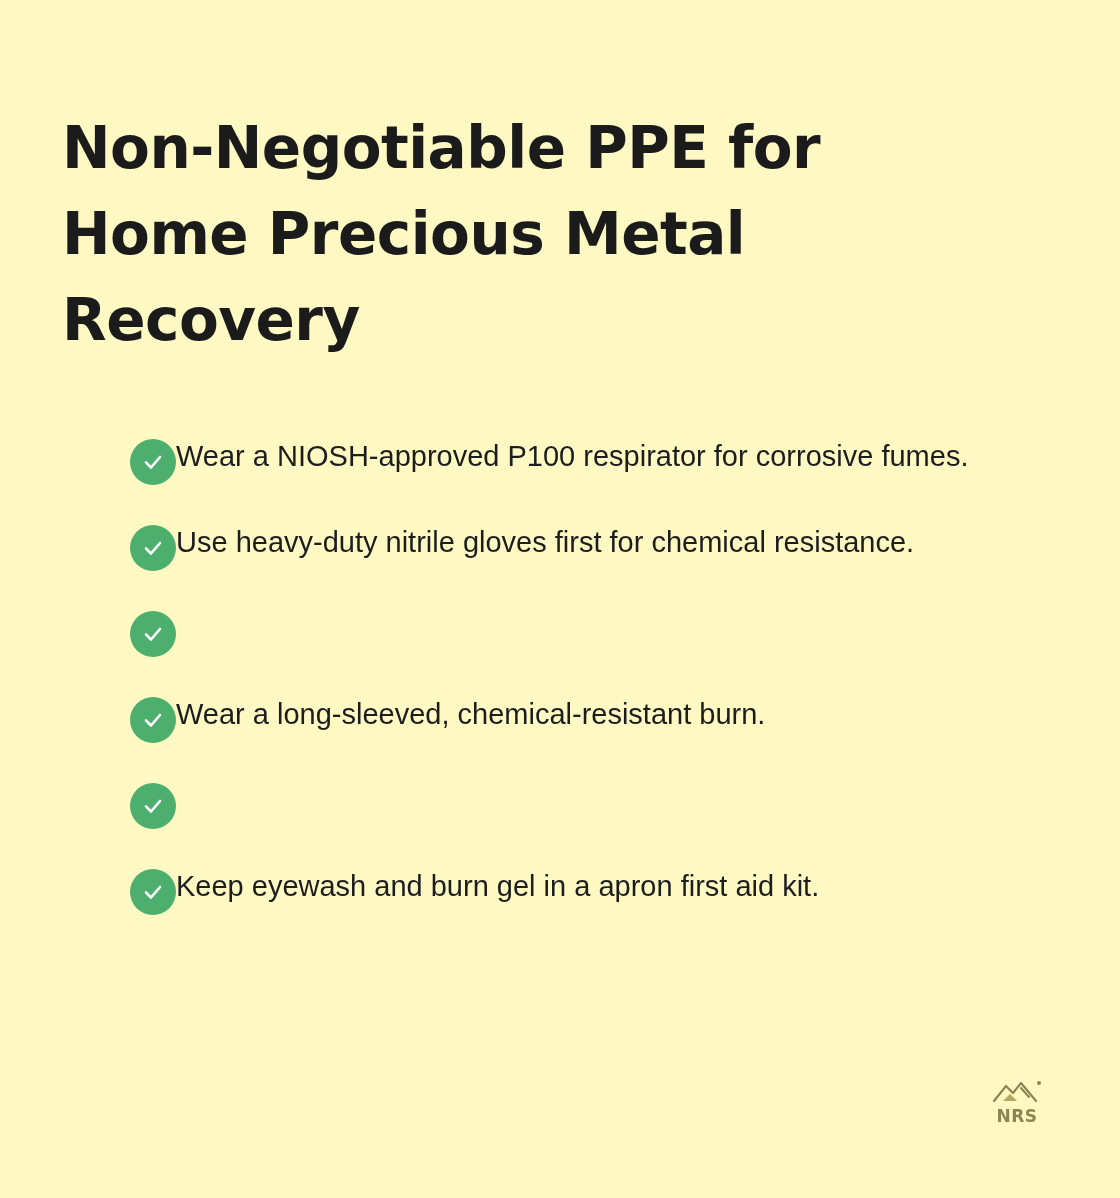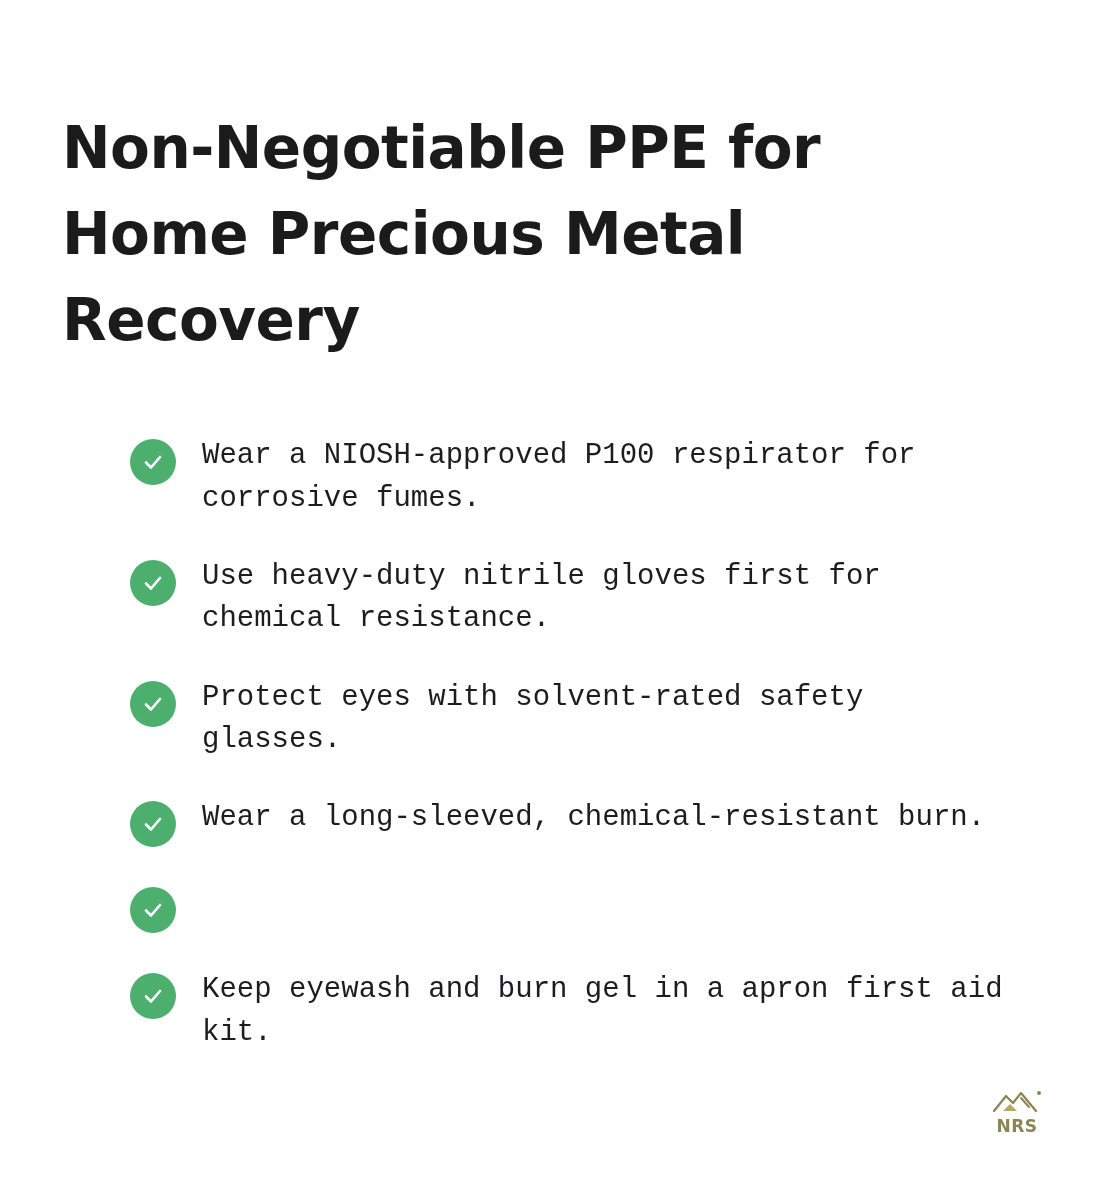--- a/index.html
+++ b/index.html
@@ -10,21 +10,21 @@
     width: 1120px;
     height: 1198px;
     background: #e2e4e4;
     font-family: "Liberation Sans", sans-serif;
     overflow: hidden;
     position: relative;
   }
   .card {
     position: absolute;
     inset: 0;
-    background: #ffffff;
+    background: #fef9c3;
     display: flex;
     flex-direction: column;
   }
   .title {
     margin: 0;
     padding: 106px 100px 0 62px;
     font-family: "DejaVu Sans", sans-serif;
     font-weight: 700;
     font-size: 58px;
     line-height: 1.48;
@@ -52,31 +52,30 @@
     background: #4caf6d;
     display: flex;
     align-items: center;
     justify-content: center;
     margin-top: 4px;
   }
   .check-badge svg {
     display: block;
   }
   .item-text {
-    margin-left: 26px;
-    font-family: Liberation Mono, monospace;
+    font-family: Liberation Sans, sans-serif;
     font-size: 29px;
     line-height: 1.46;
     color: #1d1d1f;
     max-width: 810px;
   }
   .logo {
     position: absolute;
     right: 70px;
-    bottom: 62px;
+    bottom: 72px;
     width: 66px;
     text-align: center;
     color: #8a8553;
   }
   .logo svg {
     display: block;
     margin: 0 auto;
   }
   .logo-text {
     font-family: "DejaVu Sans", sans-serif;
@@ -113,21 +112,20 @@
       </span>
       <span class="item-text">Use heavy-duty nitrile gloves first for chemical resistance.</span>
     </li>
 
     <li class="list-item">
       <span class="check-badge">
         <svg width="24" height="24" viewBox="0 0 24 24" aria-hidden="true">
           <path d="M5 12.5 L10 17.5 L19 7" fill="none" stroke="#ffffff" stroke-width="2.6" stroke-linecap="round" stroke-linejoin="round"></path>
         </svg>
       </span>
-      <span class="item-text">Protect eyes with solvent-rated safety glasses.</span>
     </li>
 
     <li class="list-item">
       <span class="check-badge">
         <svg width="24" height="24" viewBox="0 0 24 24" aria-hidden="true">
           <path d="M5 12.5 L10 17.5 L19 7" fill="none" stroke="#ffffff" stroke-width="2.6" stroke-linecap="round" stroke-linejoin="round"></path>
         </svg>
       </span>
       <span class="item-text">Wear a long-sleeved, chemical-resistant burn.</span>
     </li>

